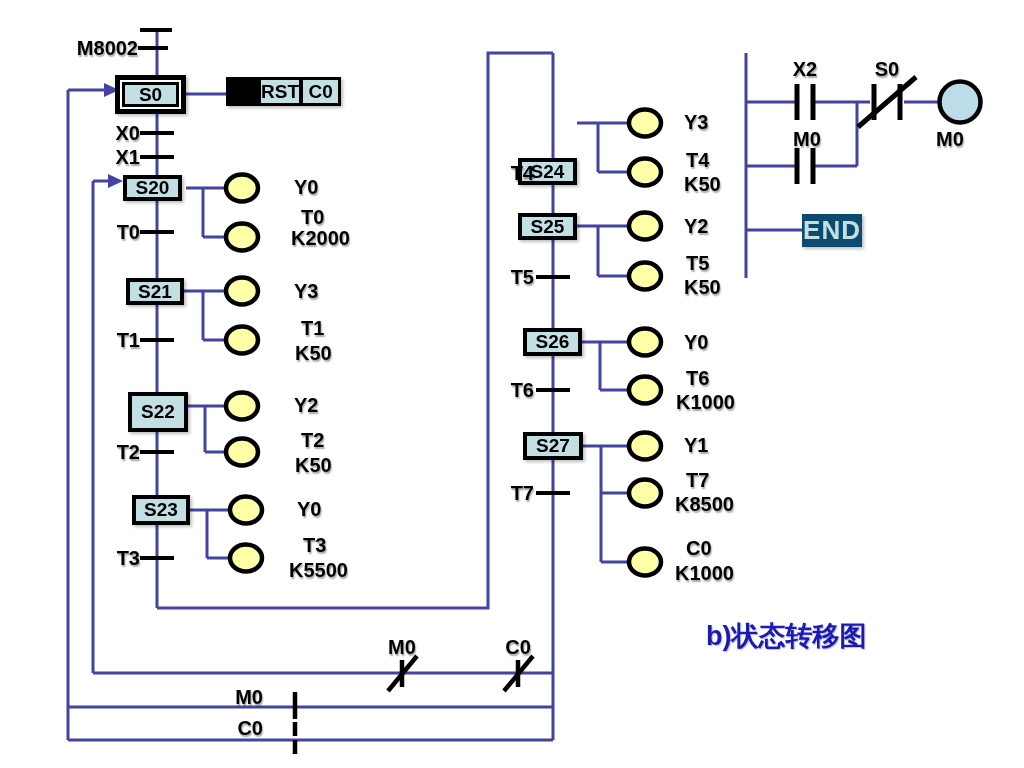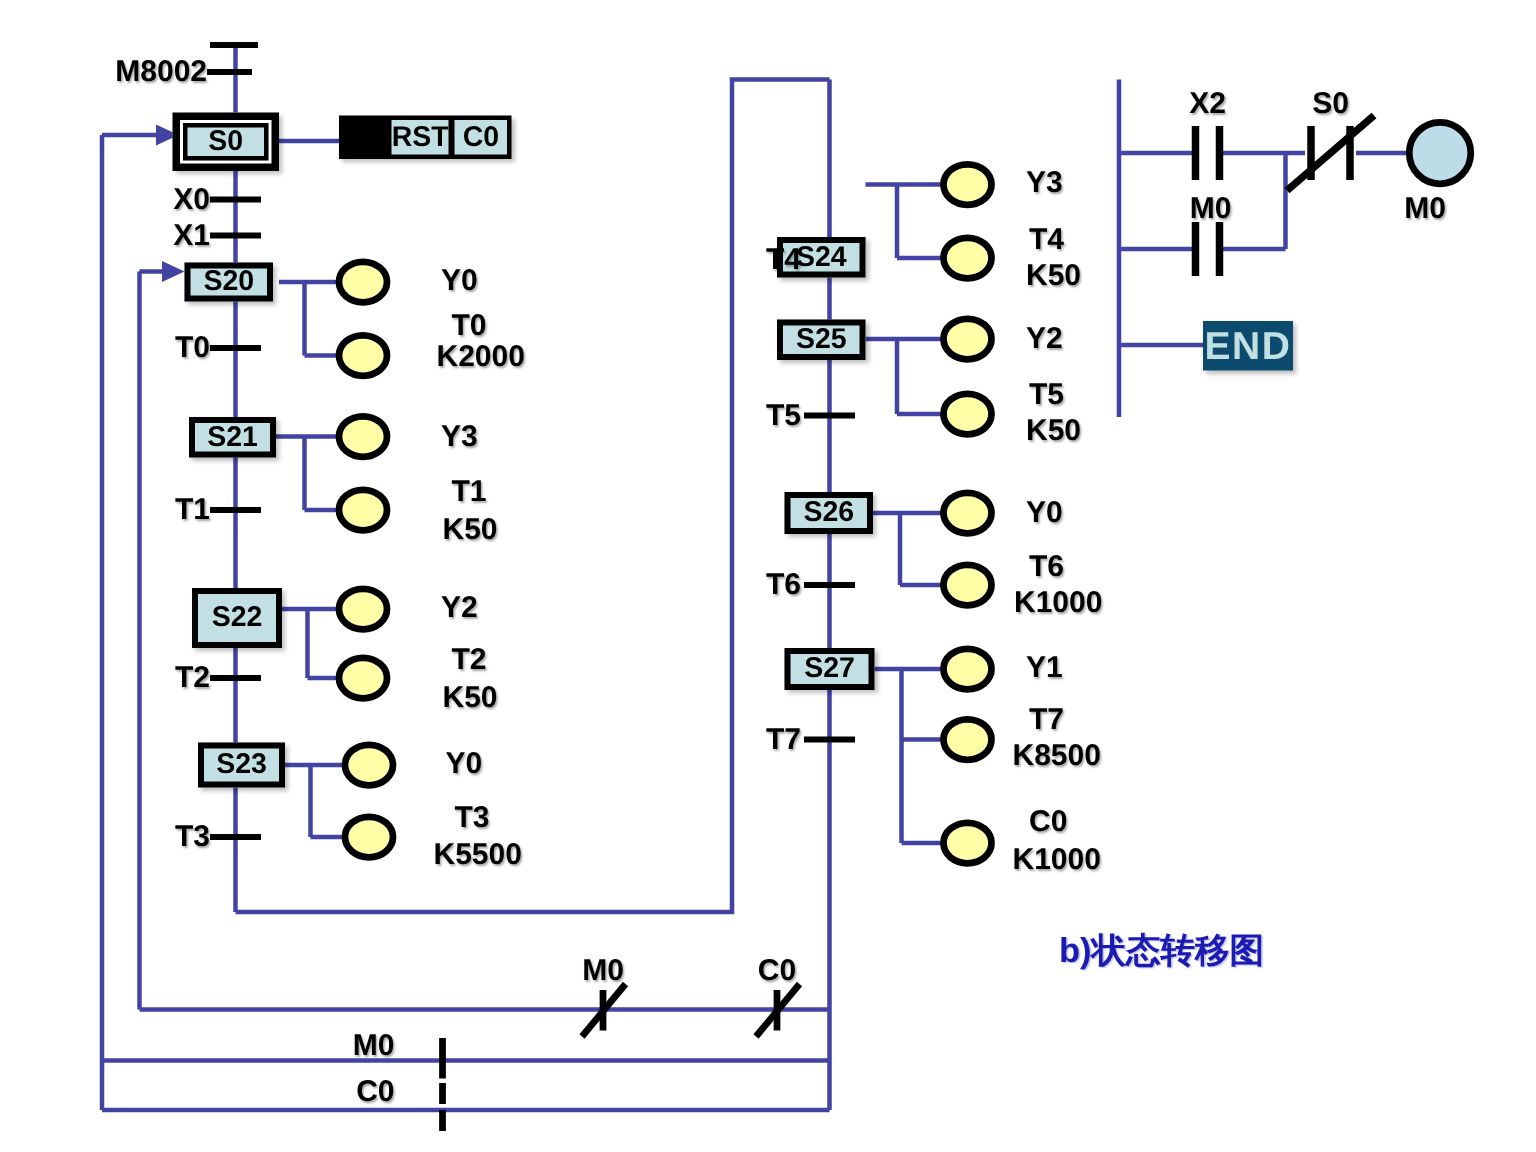--- a/index.html
+++ b/index.html
@@ -36,21 +36,21 @@
   .cmdbox span{
     background:#c2e0e4;display:flex;align-items:center;justify-content:center;
     font-weight:bold;font-size:19px;color:#000;
   }
   .endbox{
     position:absolute;background:#0c4a6e;color:#c2e0e4;display:flex;align-items:center;justify-content:center;
     font-weight:bold;font-size:26px;letter-spacing:1px;box-sizing:border-box;
     box-shadow:2px 2px 3px rgba(0,0,0,0.25);
   }
   .caption{
-    position:absolute;font-weight:bold;font-size:23px;color:#1b1bb4;white-space:nowrap;
+    position:absolute;font-weight:bold;font-size:27px;color:#1b1bb4;white-space:nowrap;
     text-shadow:1px 1px 1px rgba(27,27,180,0.3);
   }
 </style>
 </head>
 <body>
 
 <div class="canvas">
 
   <svg class="layer" width="1024" height="768">
 

